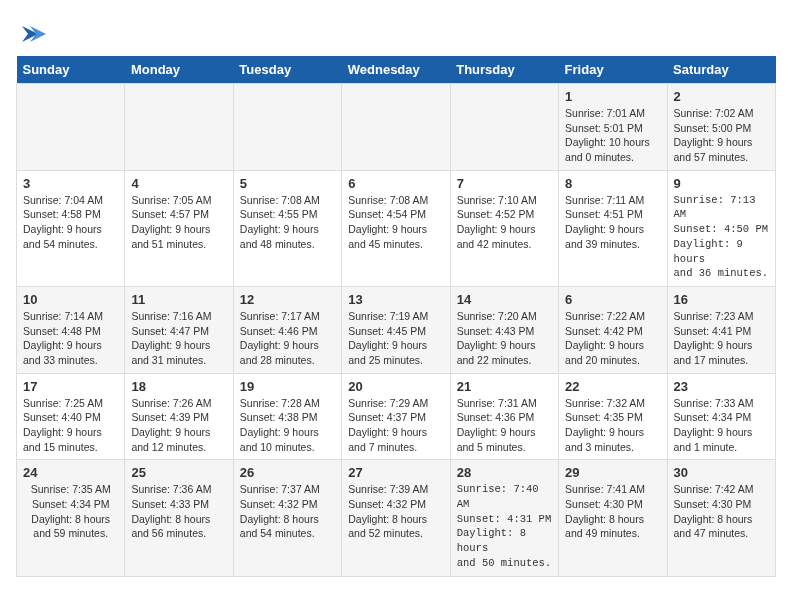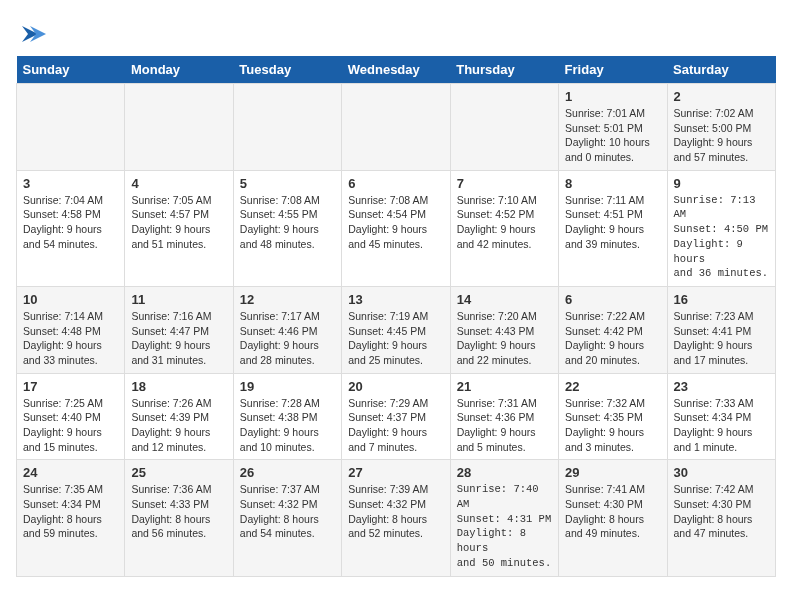--- a/index.html
+++ b/index.html
@@ -296,21 +296,21 @@
           <span class="day-num">23</span>
           <div class="day-info" style="white-space: pre-line;">Sunrise: 7:33 AM
 Sunset: 4:34 PM
 Daylight: 9 hours
 and 1 minute.</div>
         </td>
       </tr>
       <tr>
         <td>
           <span class="day-num">24</span>
-          <div class="day-info" style="white-space: pre-line;">Sunrise: 7:35 AM
+          <div class="day-info" style="white-space: pre-line; text-align: center;">Sunrise: 7:35 AM
 Sunset: 4:34 PM
 Daylight: 8 hours
 and 59 minutes.</div>
         </td>
         <td>
           <span class="day-num">25</span>
           <div class="day-info" style="white-space: pre-line;">Sunrise: 7:36 AM
 Sunset: 4:33 PM
 Daylight: 8 hours
 and 56 minutes.</div>

